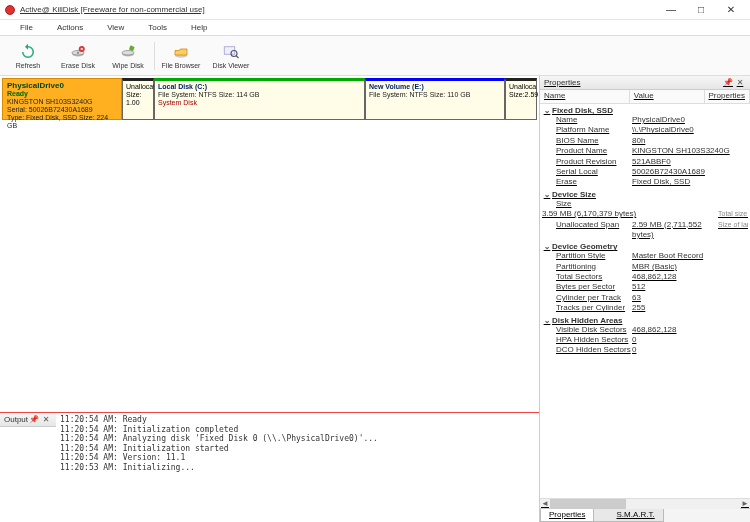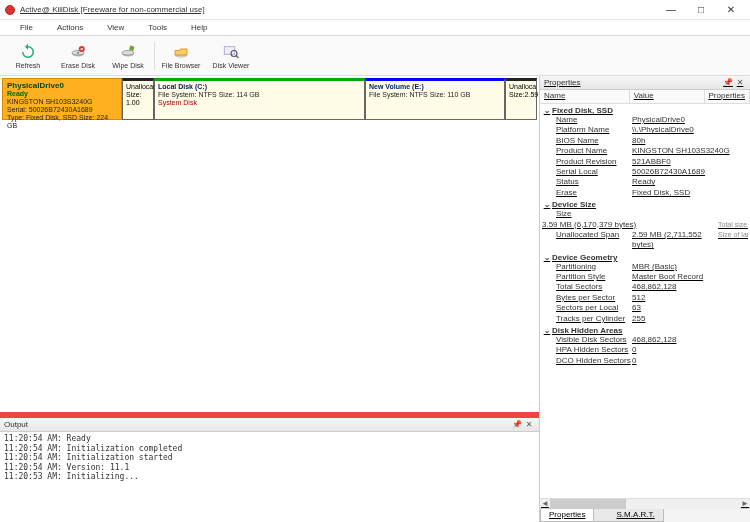--- a/index.html
+++ b/index.html
@@ -24,21 +24,21 @@
 .diskinfo .dname { color: #042; font-weight: bold; font-size: 8px; }
 .diskinfo .dstat { color: #060; font-weight: bold; font-size: 7px; }
 .diskinfo .dline { color: #222; font-size: 7px; }
 .part { border: 1px solid #666; border-top: 3px solid #444; background: #fffde8; padding: 2px 3px; line-height: 1.15; font-size: 7px; }
 .part.unalloc { border-top-color: #222; background: #fffde8; width: 32px; }
 .part.localc { border-top-color: #0a0; flex: 2; }
 .part.newvol { border-top-color: #00f; flex: 1.3; }
 .part .pname { color: #026; font-weight: bold; }
 .part .pfs { color: #222; }
 .part .psys { color: #a00; }
-.output-panel { height: 110px; display: flex; flex-direction: column; border-top: 6px solid #ef4444; }
+.output-panel { height: 110px; display: flex; flex-direction: row; border-top: 1px solid #ef4444; }
 .panel-head { height: 14px; background: linear-gradient(#f6f6f6,#e6e6e6); padding: 0 4px; display: flex; align-items: center; border-bottom: 1px solid #ccc; }
 .panel-head .pt { flex: 1; color: #333; }
 .panel-head .pbtn { width: 12px; text-align: center; color: #555; cursor: pointer; }
 .output-body { flex: 1; padding: 2px 4px; font-family: Consolas, monospace; font-size: 8px; color: #333; line-height: 1.2; overflow: hidden; }
 .props { width: 210px; display: flex; flex-direction: column; background: #fff; text-decoration: underline; }
 .props .panel-head { border-left: 0; }
 .props-cols { height: 14px; display: flex; background: #fafafa; border-bottom: 1px solid #ddd; }
 .props-cols > div { padding: 1px 4px; border-right: 1px solid #ddd; color: #333; }
 .props-cols .c1 { width: 90px; }
 .props-cols .c2 { width: 75px; }
@@ -158,20 +158,21 @@
 
     <div class="output-panel">
       <div class="panel-head">
         <span class="pt">Output</span>
         <span class="pbtn">📌</span>
         <span class="pbtn">✕</span>
       </div>
       <div class="output-body">
         <div>11:20:54 AM: Ready</div>
         <div>11:20:54 AM: Initialization completed</div>
+        <div>11:20:54 AM: Analyzing disk 'Fixed Disk 0 (\\.\PhysicalDrive0)'...</div>
         <div>11:20:54 AM: Initialization started</div>
         <div>11:20:54 AM: Version: 11.1</div>
         <div>11:20:53 AM: Initializing...</div>
       </div>
     </div>
   </div>
 
   <div class="props">
     <div class="panel-head">
       <span class="pt">Properties</span>
@@ -206,24 +207,20 @@
         </div>
         <div class="kv">
           <div class="k">Product Revision</div>
           <div class="v">521ABBF0</div>
         </div>
         <div class="kv">
           <div class="k">Serial Local</div>
           <div class="v">50026B72430A1689</div>
         </div>
         <div class="kv">
-          <div class="k">Status</div>
-          <div class="v">Ready</div>
-        </div>
-        <div class="kv">
           <div class="k">Erase</div>
           <div class="v">Fixed Disk, SSD</div>
         </div>
         <div class="grp">
           <span class="arr">⌄</span>
           <span>Device Size</span>
         </div>
         <div class="kv">
           <div class="k">Size</div>
         </div>
@@ -234,37 +231,37 @@
         <div class="kv">
           <div class="k">Unallocated Span</div>
           <div class="v">2.59 MB (2,711,552 bytes)</div>
           <div class="d">Size of largest</div>
         </div>
         <div class="grp">
           <span class="arr">⌄</span>
           <span>Device Geometry</span>
         </div>
         <div class="kv">
+          <div class="k">Partition Style</div>
+          <div class="v">Master Boot Record</div>
+        </div>
+        <div class="kv">
           <div class="k">Partitioning</div>
           <div class="v">MBR (Basic)</div>
         </div>
         <div class="kv">
-          <div class="k">Partition Style</div>
-          <div class="v">Master Boot Record</div>
-        </div>
-        <div class="kv">
           <div class="k">Total Sectors</div>
           <div class="v">468,862,128</div>
         </div>
         <div class="kv">
           <div class="k">Bytes per Sector</div>
           <div class="v">512</div>
         </div>
         <div class="kv">
-          <div class="k">Sectors per Local</div>
+          <div class="k">Cylinder per Track</div>
           <div class="v">63</div>
         </div>
         <div class="kv">
           <div class="k">Tracks per Cylinder</div>
           <div class="v">255</div>
         </div>
         <div class="grp">
           <span class="arr">⌄</span>
           <span>Disk Hidden Areas</span>
         </div>

